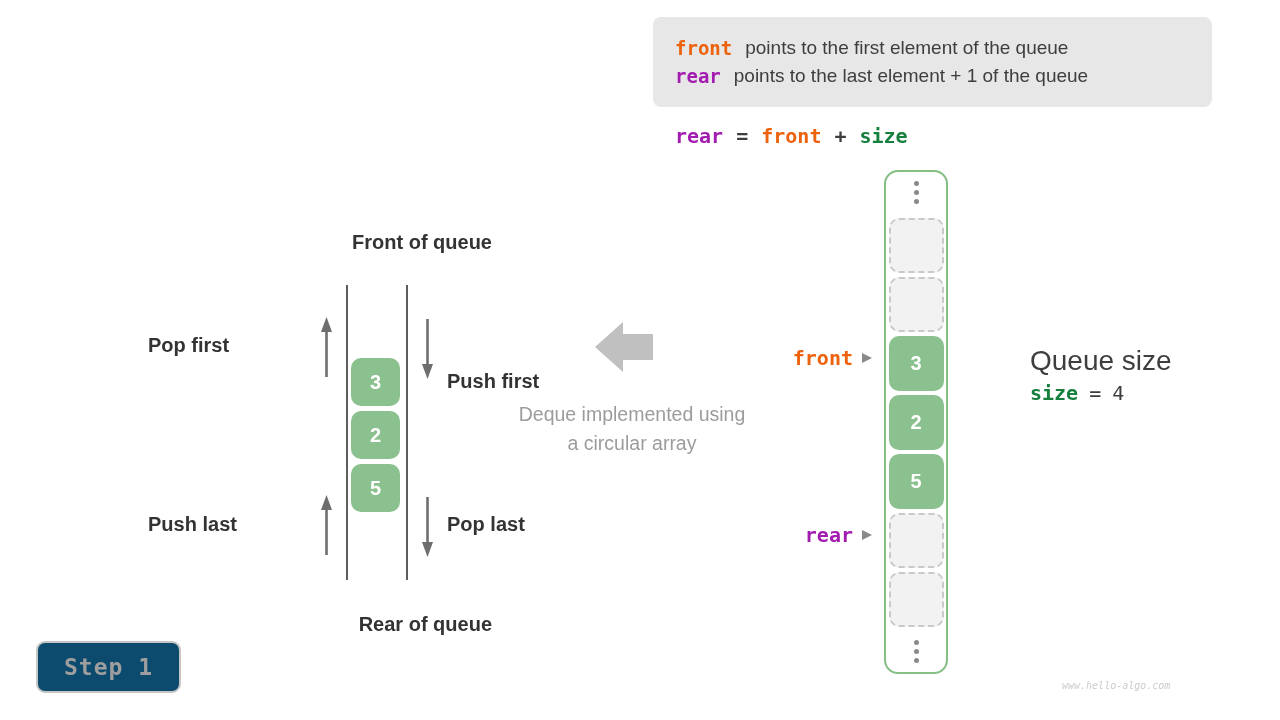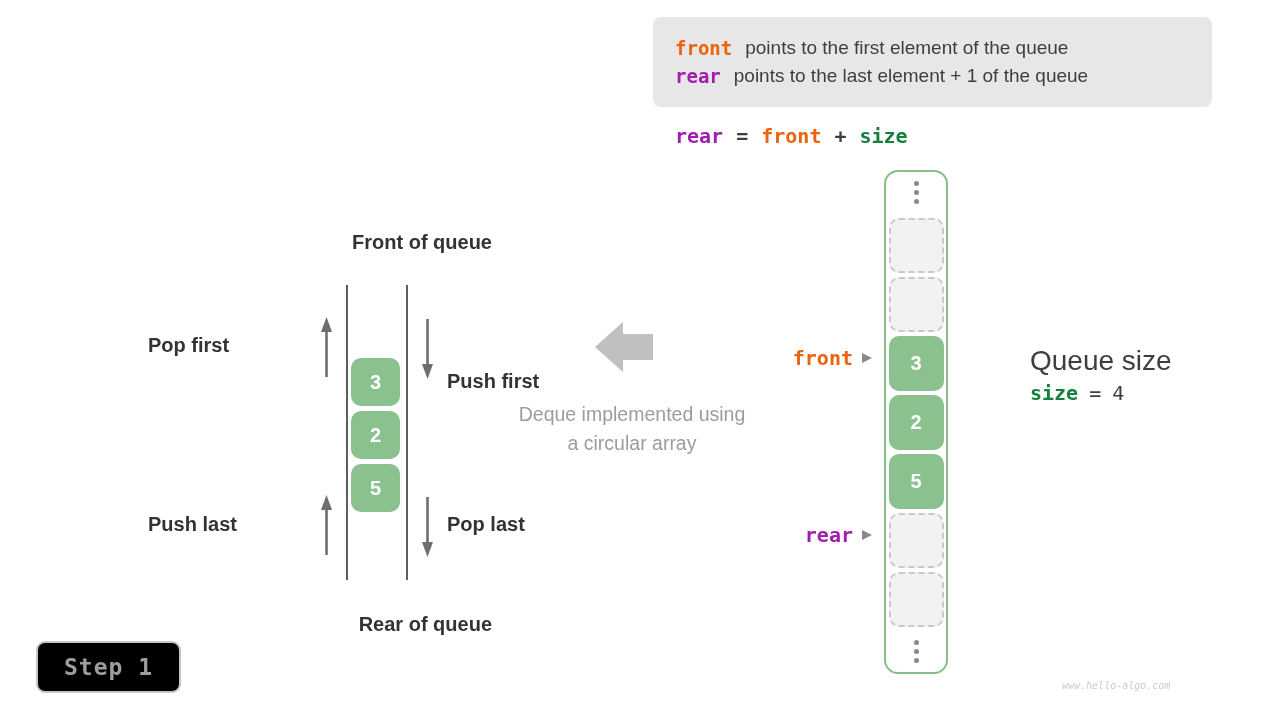--- a/index.html
+++ b/index.html
@@ -88,21 +88,21 @@
   .qsize-line {
     position:absolute; left:1030px; top:381px;
     display:flex; align-items:center; gap:11px; font-size:20px;
   }
   .qsize-line .kw { font-weight:bold; font-size:20px; }
   .qsize-line .val { font-family:"DejaVu Sans Mono", monospace; color:#3e3e3e; font-size:20px; }
 
   
   .step-badge {
     position:absolute; left:36px; top:641px; width:145px; height:52px;
-    background:#000000; border:2px solid #c6c6c6; border-radius:9px;
+    background:#0c4a6e; border:2px solid #c6c6c6; border-radius:9px;
     display:flex; align-items:center; justify-content:center;
     font-family:"DejaVu Sans Mono", monospace; font-weight:bold;
     font-size:23px; color:#9e9e9e; letter-spacing:1px;
   }
 
   
   .watermark {
     position:absolute; left:1062px; top:680px;
     font-family:"DejaVu Sans Mono", monospace; font-size:10px; color:#cbcbcb;font-style:italic;
   }

